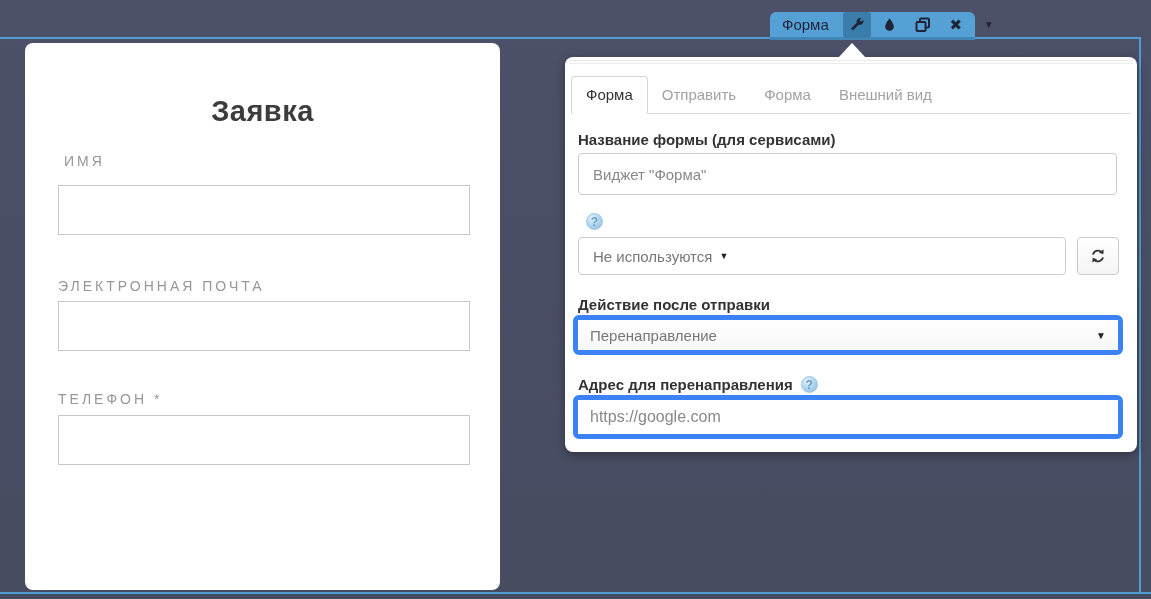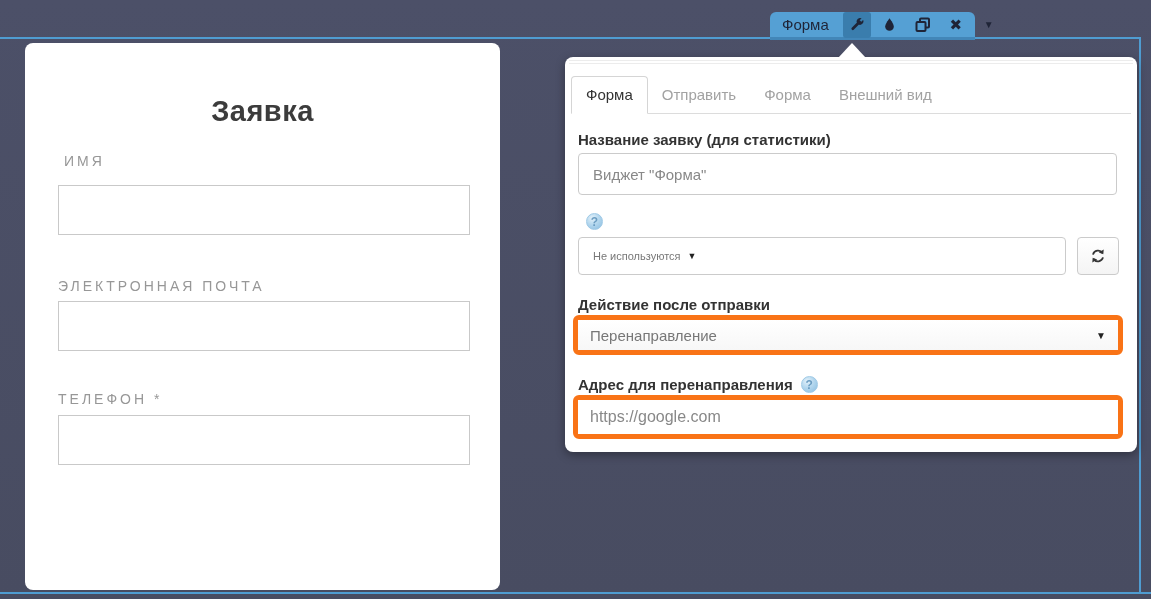--- a/index.html
+++ b/index.html
@@ -85,33 +85,33 @@
     border:1px solid #cbcbcb;border-radius:4px;background:#fff;
     font-family:inherit;font-size:15px;color:#888;padding:0 14px;outline:none;
   }
   .inp1{top:40px;}
 
   .dropdown{
     position:absolute;left:0;top:124px;width:488px;height:38px;box-sizing:border-box;
     border:1px solid #cbcbcb;border-radius:4px;background:#fff;cursor:pointer;
     display:flex;align-items:center;padding:0 14px;
   }
-  .dropdown .dd-text{font-size:11px;color:#777;}
+  .dropdown .dd-text{font-size:15px;color:#777;}
   .dd-caret{font-size:9px;color:#222;margin-left:7px;}
 
   .refresh-btn{
     position:absolute;left:499px;top:124px;width:42px;height:38px;box-sizing:border-box;
     border:1px solid #cbcbcb;border-radius:4px;cursor:pointer;
     background:linear-gradient(180deg,#fff,#f4f4f4);
     display:flex;align-items:center;justify-content:center;
   }
 
   .red-wrap{
     position:absolute;left:-5px;box-sizing:border-box;width:550px;
-    border:5px solid #f97316;border-radius:6px;background:#a21caf;
+    border:5px solid #3b82f6;border-radius:6px;background:#a21caf;
   }
   .red-select-wrap{top:202px;height:40px;}
   .red-input-wrap{top:282px;height:44px;}
   .inner-select{
     width:100%;height:100%;box-sizing:border-box;cursor:pointer;
     background:linear-gradient(180deg,#ffffff,#f7f7f7);
     display:flex;align-items:center;padding:0 12px;
   }
   .inner-select .sel-text{font-size:15px;color:#777;flex:1;}
   .inner-select .sel-caret{font-size:10px;color:#222;}
@@ -198,21 +198,21 @@
   <div class="tabs">
     <div class="tab active">Форма</div>
     <div class="tab">Отправить</div>
     <div class="tab">Форма</div>
     <div class="tab">Внешний вид</div>
   </div>
 
   <div class="panel-content">
 
     <div class="fld-label lbl1">
-      <span>Название заявку (для статистики)</span>
+      <span>Название формы (для сервисами)</span>
     </div>
     <input class="text-input inp1" type="text" value="Виджет &quot;Форма&quot;" style="">
 
     <div class="fld-label lbl2">
       <span class="help-badge">?</span>
     </div>
     <div class="dropdown">
       <span class="dd-text">Не используются</span>
       <span class="dd-caret">▼</span>
     </div>

